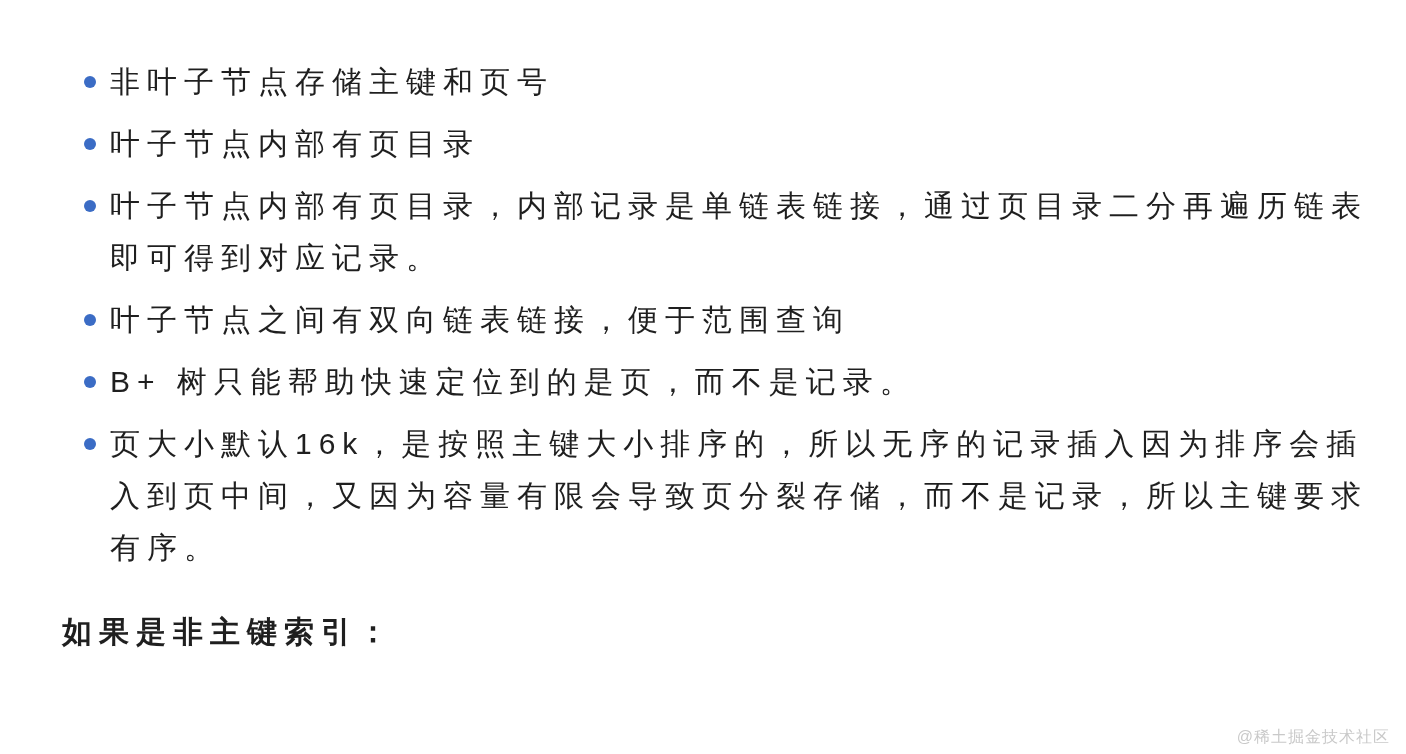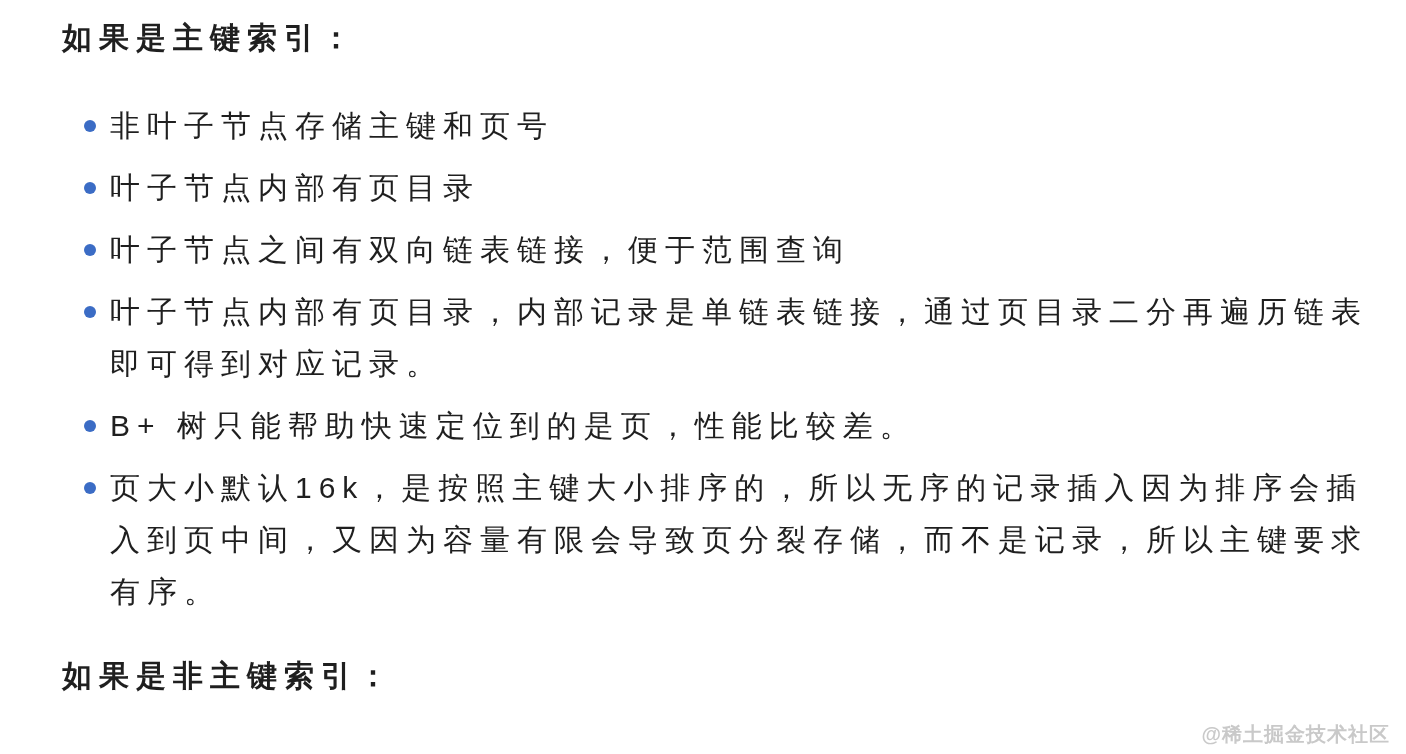--- a/index.html
+++ b/index.html
@@ -53,53 +53,51 @@
     left:-26px;
     top:20px;
     width:12px;height:12px;
     border-radius:50%;
     background:var(--bullet-color);
   }
   .watermark{
     position:absolute;
     right:16px;
     bottom:6px;
-    font-size:20px;
+    font-size:16px;
     letter-spacing:1px;
     color:var(--watermark-color);
-    font-weight:bold;
   }
 </style>
 </head>
 <body>
 
 <main class="article">
 
-  <h2 class="section-heading">如果是主键索引：</h2>
 
   <ul class="bullet-list">
     <li>
       <span class="dot"></span>
       <span>非叶子节点存储主键和页号</span>
     </li>
     <li>
       <span class="dot"></span>
       <span>叶子节点内部有页目录</span>
     </li>
     <li>
       <span class="dot"></span>
+      <span>叶子节点内部有页目录，内部记录是单链表链接，通过页目录二分再遍历链表即可得到对应记录。</span>
+    </li>
+    <li>
+      <span class="dot"></span>
       <span>叶子节点之间有双向链表链接，便于范围查询</span>
     </li>
     <li>
       <span class="dot"></span>
-      <span>叶子节点内部有页目录，内部记录是单链表链接，通过页目录二分再遍历链表即可得到对应记录。</span>
-    </li>
-    <li>
-      <span class="dot"></span>
-      <span>B+ 树只能帮助快速定位到的是页，性能比较差。</span>
+      <span>B+ 树只能帮助快速定位到的是页，而不是记录。</span>
     </li>
     <li>
       <span class="dot"></span>
       <span>页大小默认16k，是按照主键大小排序的，所以无序的记录插入因为排序会插入到页中间，又因为容量有限会导致页分裂存储，而不是记录，所以主键要求有序。</span>
     </li>
   </ul>
 
   <h2 class="section-heading second">如果是非主键索引：</h2>
 
 

